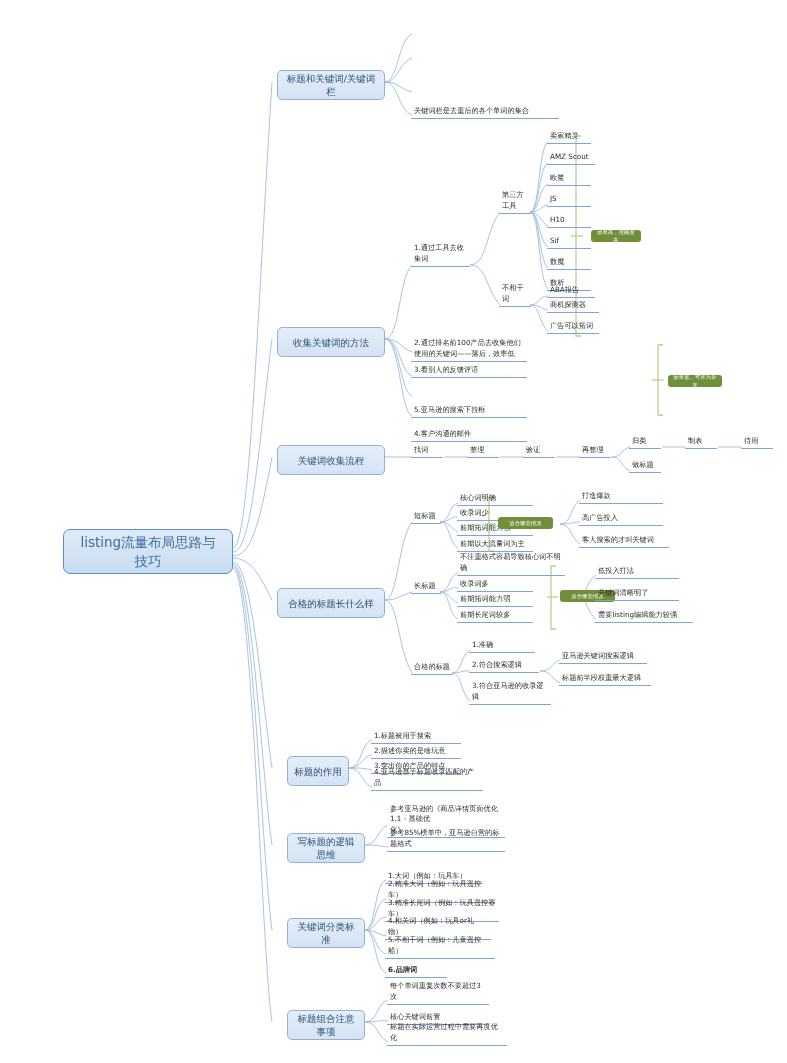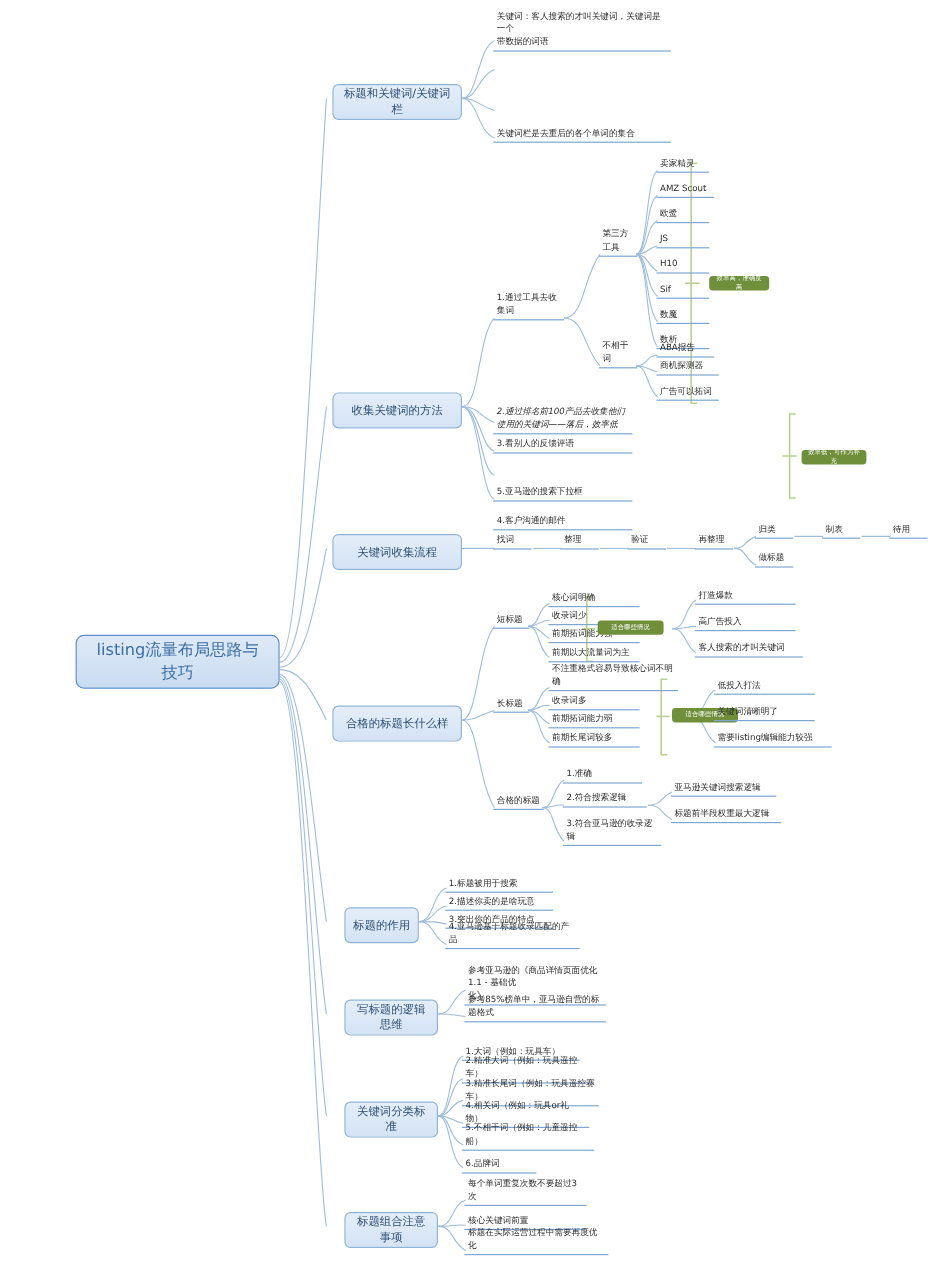--- a/index.html
+++ b/index.html
@@ -173,22 +173,20 @@
       <path d="M556 566 L 551 566 L 551 629 L 556 629"></path>
       <path d="M547 597 L 558 597"></path>
     </g>
   </svg>
 
   <div class="node root" style="left:63px;top:529px;width:170px;height:45px;">listing流量布局思路与
 技巧</div>
 
   <div class="node branch" style="left:277px;top:70px;width:108px;height:24px;">标题和关键词/关键词栏</div>
 
-  <div class="node leaf" style="left:411px;top:20px;width:148px;height:23px;">关键词：客人搜索的才叫关键词，关键词是一个
-带数据的词语</div>
   <div class="node leaf" style="left:411px;top:105px;width:148px;height:14px;">关键词栏是去重后的各个单词的集合</div>
 
   <div class="node branch" style="left:277px;top:327px;width:108px;height:24px;">收集关键词的方法</div>
 
   <div class="node leaf" style="left:411px;top:255px;width:59px;height:12px;">1.通过工具去收集词</div>
 
   <div class="node leaf" style="left:499px;top:202px;width:32px;height:12px;">第三方工具</div>
   <div class="node leaf" style="left:499px;top:295px;width:32px;height:12px;">不相干词</div>
 
   <div class="node leaf" style="left:547px;top:132px;width:44px;height:12px;">卖家精灵</div>
@@ -199,21 +197,21 @@
   <div class="node leaf" style="left:547px;top:237px;width:44px;height:12px;">Sif</div>
   <div class="node leaf" style="left:547px;top:258px;width:44px;height:12px;">数魔</div>
   <div class="node leaf" style="left:547px;top:279px;width:44px;height:12px;">数析</div>
 
   <div class="node leaf" style="left:547px;top:286px;width:48px;height:12px;">ABA报告</div>
   <div class="node leaf" style="left:547px;top:301px;width:52px;height:12px;">商机探测器</div>
   <div class="node leaf" style="left:547px;top:322px;width:52px;height:12px;">广告可以拓词</div>
 
   <div class="node tag" style="left:591px;top:230px;width:50px;height:12px;">效率高，准确度高</div>
 
-  <div class="node leaf" style="left:411px;top:340px;width:116px;height:22px;font-style:italic;">2.通过排名前100产品去收集他们
+  <div class="node leaf" style="left:411px;top:340px;width:116px;height:22px;">2.通过排名前100产品去收集他们
 使用的关键词——落后，效率低</div>
   <div class="node leaf" style="left:411px;top:366px;width:116px;height:12px;">3.看别人的反馈评语</div>
   <div class="node leaf" style="left:411px;top:386px;width:116px;height:12px;margin-top:44px;">4.客户沟通的邮件</div>
   <div class="node leaf" style="left:411px;top:406px;width:116px;height:12px;">5.亚马逊的搜索下拉框</div>
 
   <div class="node tag" style="left:668px;top:375px;width:54px;height:12px;">效率低，可作为补充</div>
 
   <div class="node branch" style="left:277px;top:445px;width:108px;height:24px;">关键词收集流程</div>
 
   <div class="node leaf flow" style="left:411px;top:446px;width:32px;height:12px;">找词</div>
@@ -265,20 +263,20 @@
   <div class="node leaf" style="left:387px;top:816px;width:118px;height:22px;">参考亚马逊的《商品详情页面优化 1.1 - 基础优
 化》</div>
   <div class="node leaf" style="left:387px;top:840px;width:118px;height:12px;">参考85%榜单中，亚马逊自营的标题格式</div>
 
   <div class="node branch" style="left:287px;top:918px;width:78px;height:24px;">关键词分类标准</div>
   <div class="node leaf" style="left:385px;top:872px;width:98px;height:12px;">1.大词（例如：玩具车）</div>
   <div class="node leaf" style="left:385px;top:891px;width:110px;height:12px;">2.精准大词（例如：玩具遥控车）</div>
   <div class="node leaf" style="left:385px;top:910px;width:114px;height:12px;">3.精准长尾词（例如：玩具遥控赛车）</div>
   <div class="node leaf" style="left:385px;top:928px;width:106px;height:12px;">4.相关词（例如：玩具or礼物）</div>
   <div class="node leaf" style="left:385px;top:947px;width:110px;height:12px;">5.不相干词（例如：儿童遥控船）</div>
-  <div class="node leaf" style="left:385px;top:966px;width:62px;height:12px;">6.品牌词</div>
+  <div class="node leaf" style="left:385px;top:966px;width:62px;height:12px;font-weight:bold;">6.品牌词</div>
 
   <div class="node branch" style="left:287px;top:1010px;width:78px;height:24px;">标题组合注意事项</div>
   <div class="node leaf" style="left:387px;top:993px;width:102px;height:12px;">每个单词重复次数不要超过3次</div>
   <div class="node leaf" style="left:387px;top:1013px;width:102px;height:12px;">核心关键词前置</div>
   <div class="node leaf" style="left:387px;top:1034px;width:120px;height:12px;">标题在实际运营过程中需要再度优化</div>
 
 </div>
 
 </body></html>

